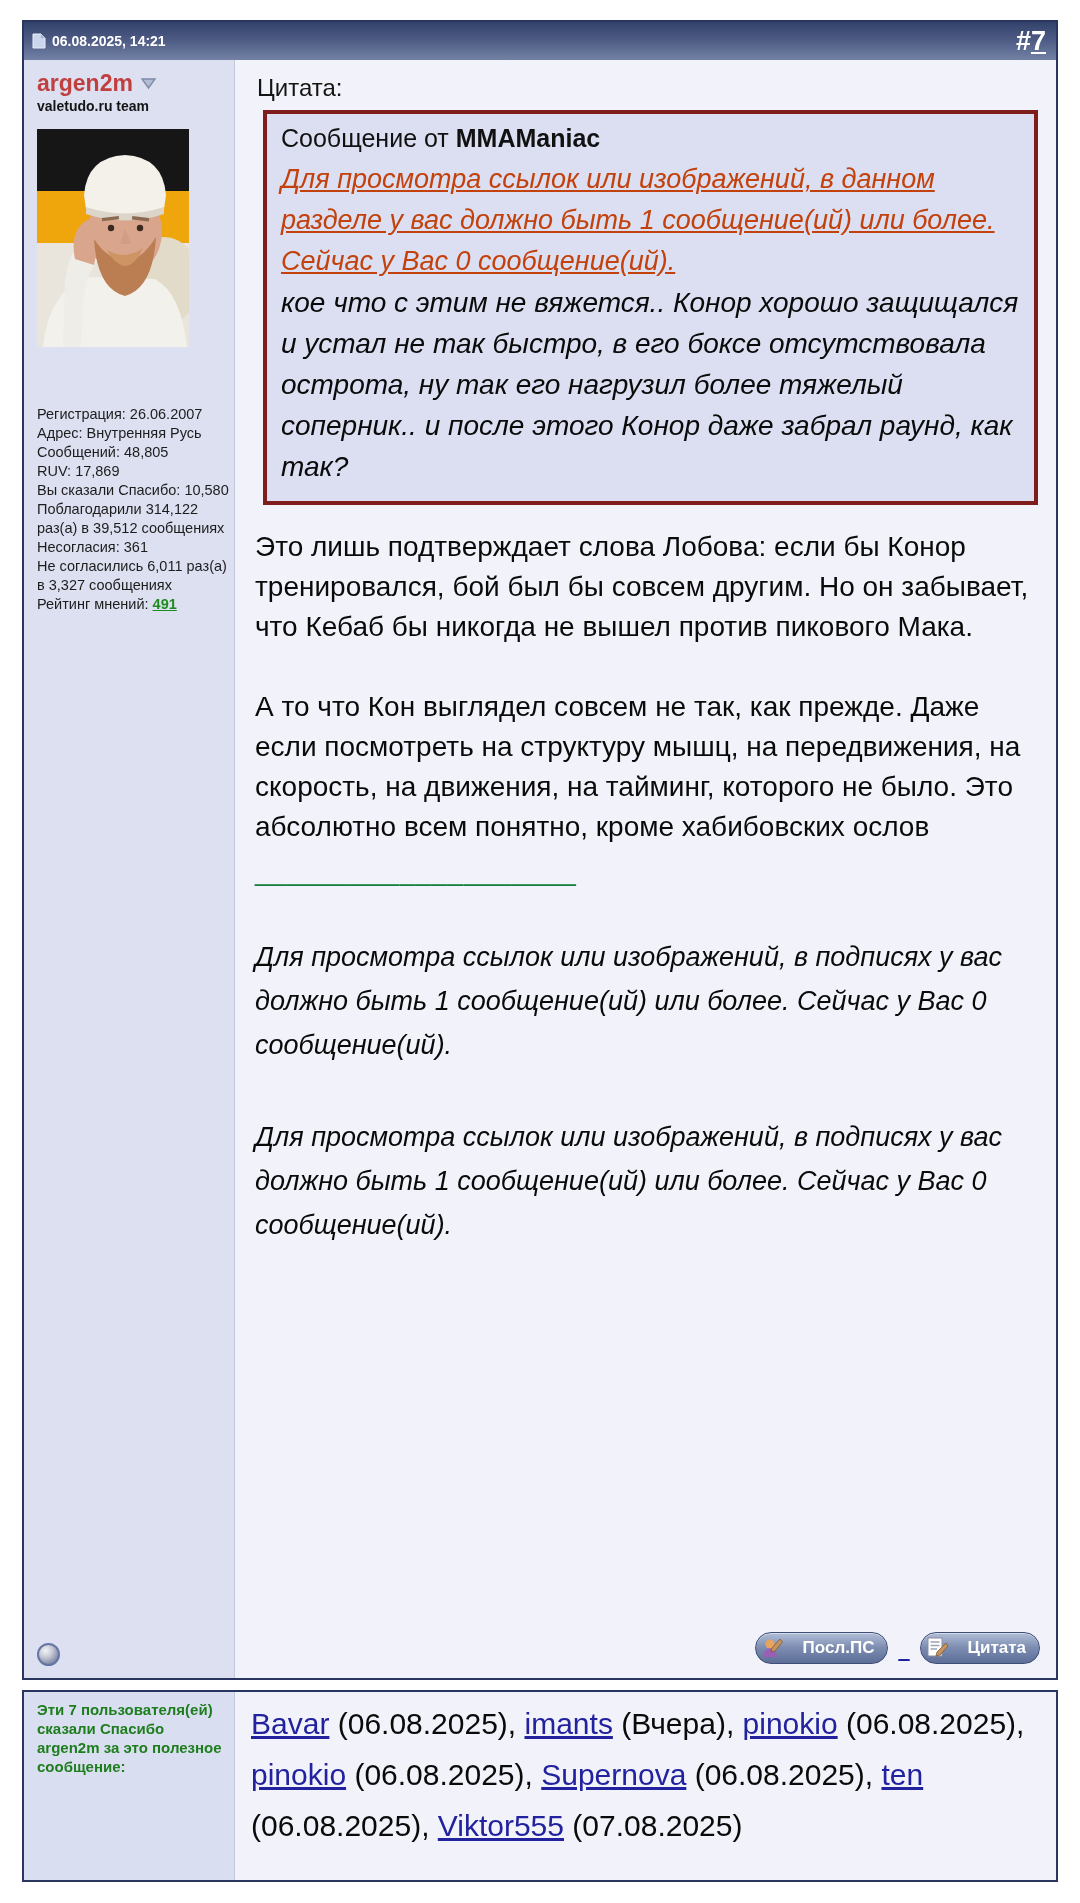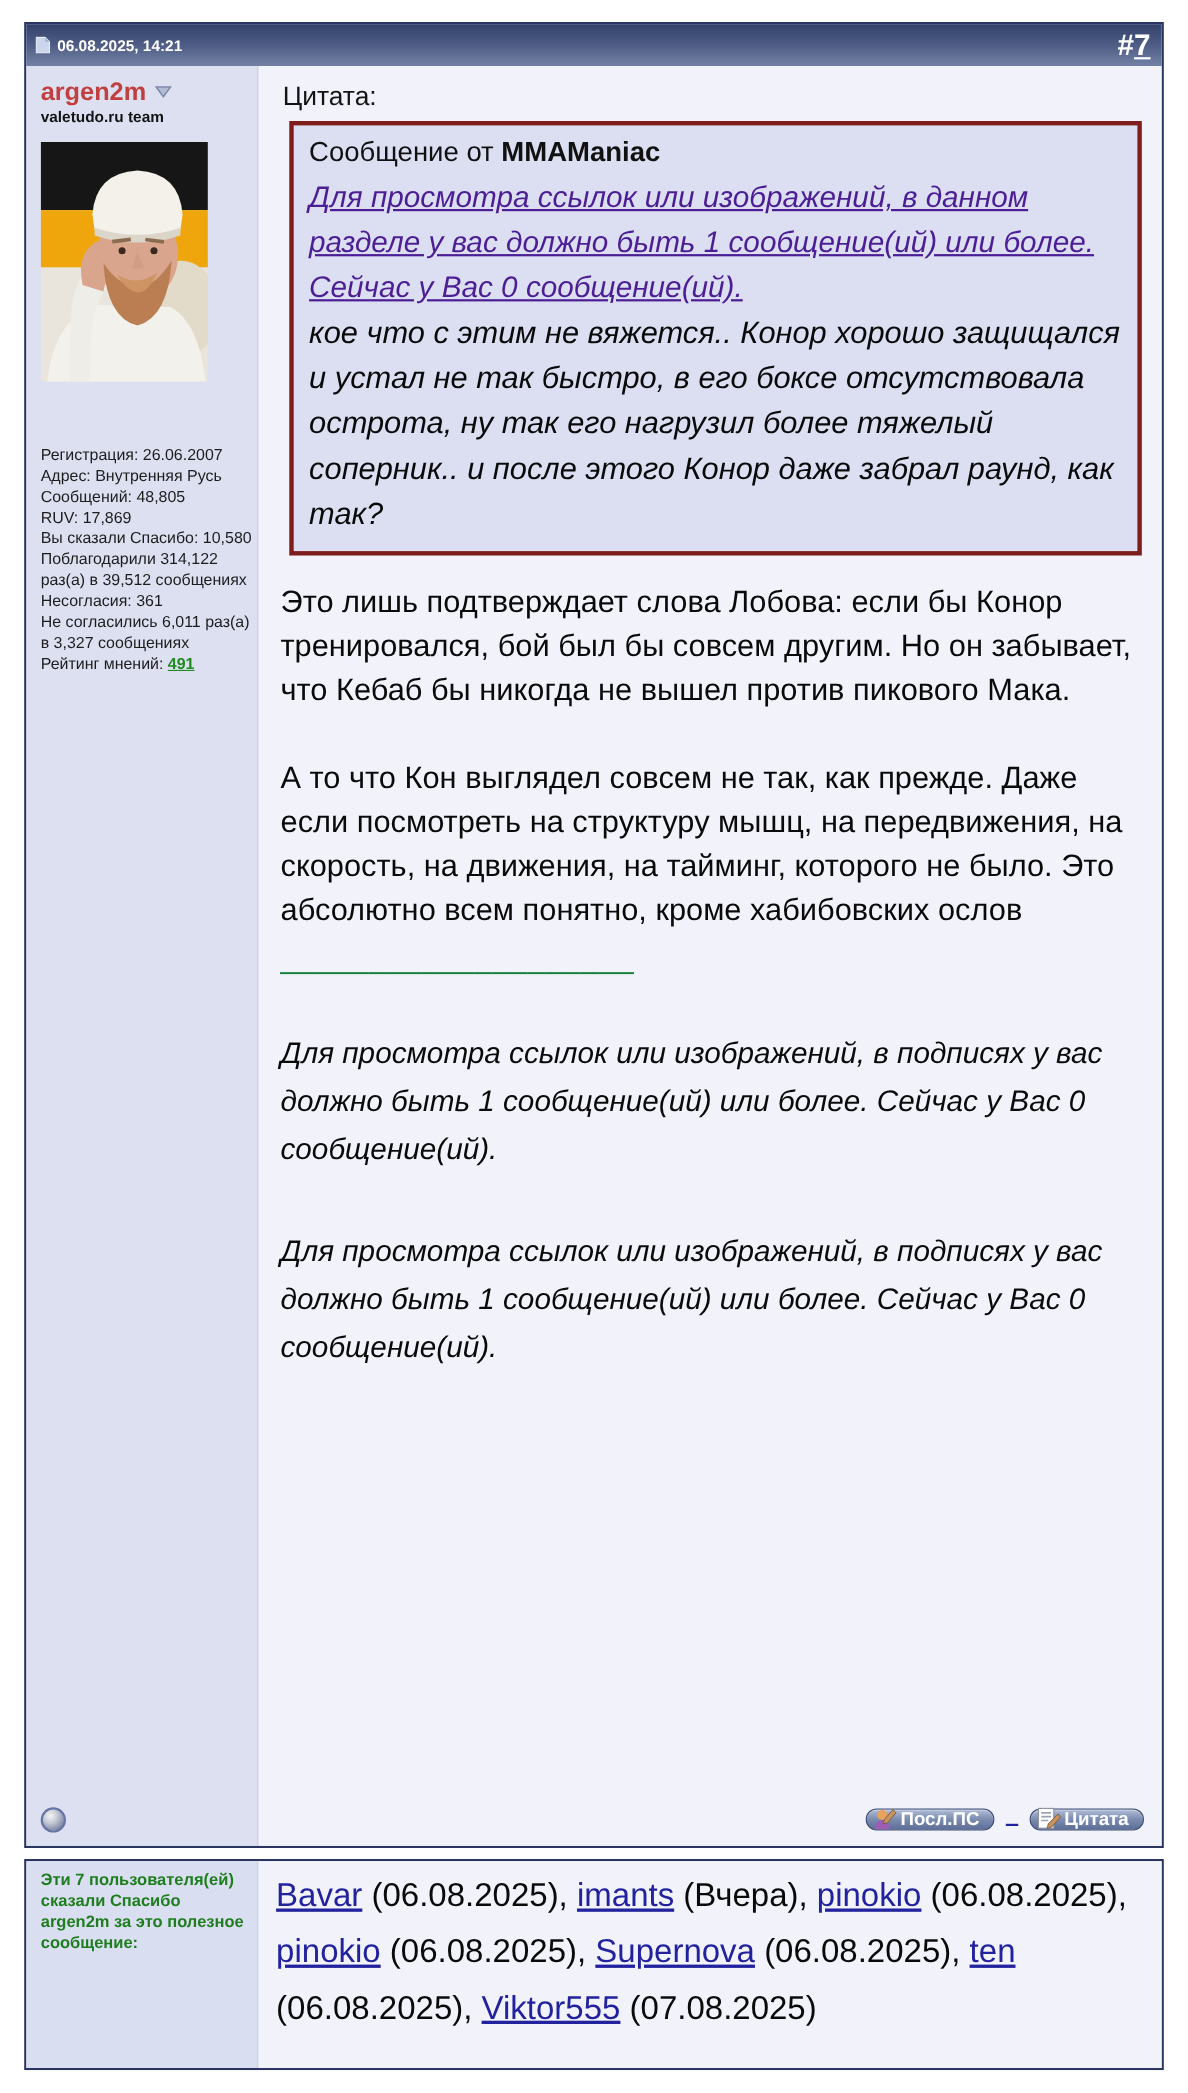--- a/index.html
+++ b/index.html
@@ -26,29 +26,29 @@
   .status-dot { margin-top:auto; width:19px; height:19px; border-radius:50%;
     background:radial-gradient(circle at 35% 30%, #f4f4f4 0%, #c9ccd8 35%, #8b93ad 70%, #5a6890 100%);
     border:2px solid #6676A4; }
 
   
   .content { flex:1 1 auto; background:#F2F3FA; padding:10px 16px 14px 18px; display:flex; flex-direction:column; box-sizing:border-box; }
   .quote-label { font-size:24px; color:#141414; margin:4px 0 8px 4px; }
   .quote-box { background:#DBDFF1; border:4px solid #7f1d1d; margin:0 2px 0 10px; padding:10px 14px 14px 14px; }
   .quote-head { font-size:25px; color:#111; margin-bottom:6px; }
   .quote-head b { font-weight:bold; }
-  .quote-link { font-size:27px; font-style:italic; line-height:41px; color:#4c1d95; text-decoration:underline; display:block; }
+  .quote-link { font-size:27px; font-style:italic; line-height:41px; color:#c2410c; text-decoration:underline; display:block; }
   .quote-text { font-size:28px; font-style:italic; line-height:41px; color:#0a0a0a; }
   .post-text { font-size:28px; line-height:40px; color:#0a0a0a; margin:22px 0 0 2px; }
   .post-text p { margin:0 0 40px 0; }
   .post-text p:last-child { margin-bottom:0; }
   .sig-sep { font-size:28px; color:#15803d; margin:8px 0 0 2px; letter-spacing:0.5px; }
   .sig { font-size:27px; font-style:italic; line-height:44px; color:#0a0a0a; margin:48px 0 0 2px; }
   .content-footer { margin-top:auto; display:flex; justify-content:flex-end; align-items:flex-end; gap:8px; padding-top:26px; }
-  .btn { display:inline-flex; align-items:center; gap:3px; height:20px; padding:0 13px 0 4px; border-radius:16px;
+  .btn { display:inline-flex; align-items:center; gap:19px; height:32px; padding:0 13px 0 4px; border-radius:16px;
     border:1px solid #3E4E76; background:linear-gradient(180deg,#B2BED8 0%, #7D8DB1 48%, #5D6E98 100%);
     color:#fff; font-weight:bold; font-size:17px; cursor:pointer; font-family:"Liberation Sans", sans-serif;
     box-shadow:inset 0 1px 0 rgba(255,255,255,.45); }
   .underscore-link { color:#22229E; font-weight:bold; font-size:20px; text-decoration:underline; margin:0 2px 1px 2px; }
 
   
   .thanks-table { border:2px solid #2A3560; margin-top:10px; display:flex; min-height:192px; box-sizing:border-box; }
   .thanks-label { width:211px; flex:0 0 211px; background:#D9DEF0; border-right:1px solid #C4C9DE; padding:8px 10px 8px 13px; box-sizing:border-box; color:#1E7E1E; font-weight:bold; font-size:15px; line-height:19px; }
   .thanks-users { flex:1 1 auto; background:#F2F3FA; font-size:30px; line-height:51px; padding:6px 14px 8px 16px; box-sizing:border-box; color:#0a0a0a; }
   .thanks-users a { color:#22229E; text-decoration:underline; }

